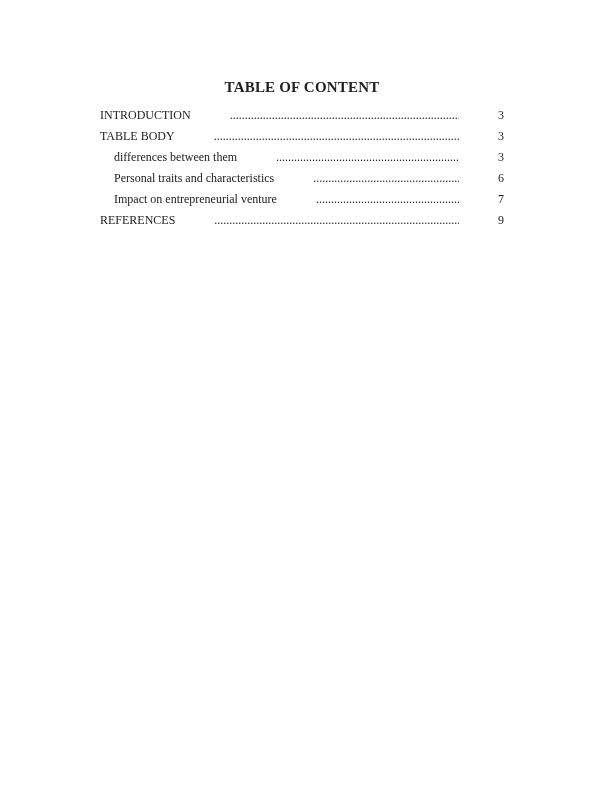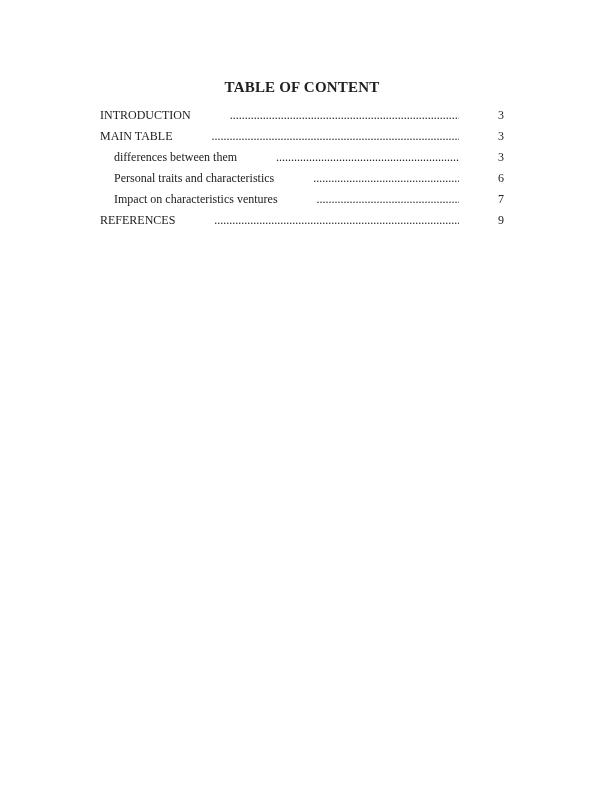--- a/index.html
+++ b/index.html
@@ -74,42 +74,42 @@
   <div class="toc-list">
       <div class="toc-entry">
         <div class="toc-lastline">
           <span class="toc-label">INTRODUCTION</span>
           <span class="toc-dots">............................................................................................................................................................................................................................................................................................................</span>
           <span class="toc-page">3</span>
         </div>
       </div>
       <div class="toc-entry">
         <div class="toc-lastline">
-          <span class="toc-label">MAIN TABLE</span>
+          <span class="toc-label">TABLE BODY</span>
           <span class="toc-dots">............................................................................................................................................................................................................................................................................................................</span>
           <span class="toc-page">3</span>
         </div>
       </div>
       <div class="toc-entry indent">
         <div class="toc-lastline">
           <span class="toc-label">differences between them</span>
           <span class="toc-dots">............................................................................................................................................................................................................................................................................................................</span>
           <span class="toc-page">3</span>
         </div>
       </div>
       <div class="toc-entry indent">
         <div class="toc-lastline">
           <span class="toc-label">Personal traits and characteristics</span>
           <span class="toc-dots">............................................................................................................................................................................................................................................................................................................</span>
           <span class="toc-page">6</span>
         </div>
       </div>
       <div class="toc-entry indent">
         <div class="toc-lastline">
-          <span class="toc-label">Impact on characteristics ventures</span>
+          <span class="toc-label">Impact on entrepreneurial venture</span>
           <span class="toc-dots">............................................................................................................................................................................................................................................................................................................</span>
           <span class="toc-page">7</span>
         </div>
       </div>
       <div class="toc-entry">
         <div class="toc-lastline">
           <span class="toc-label">REFERENCES</span>
           <span class="toc-dots">............................................................................................................................................................................................................................................................................................................</span>
           <span class="toc-page">9</span>
         </div>

